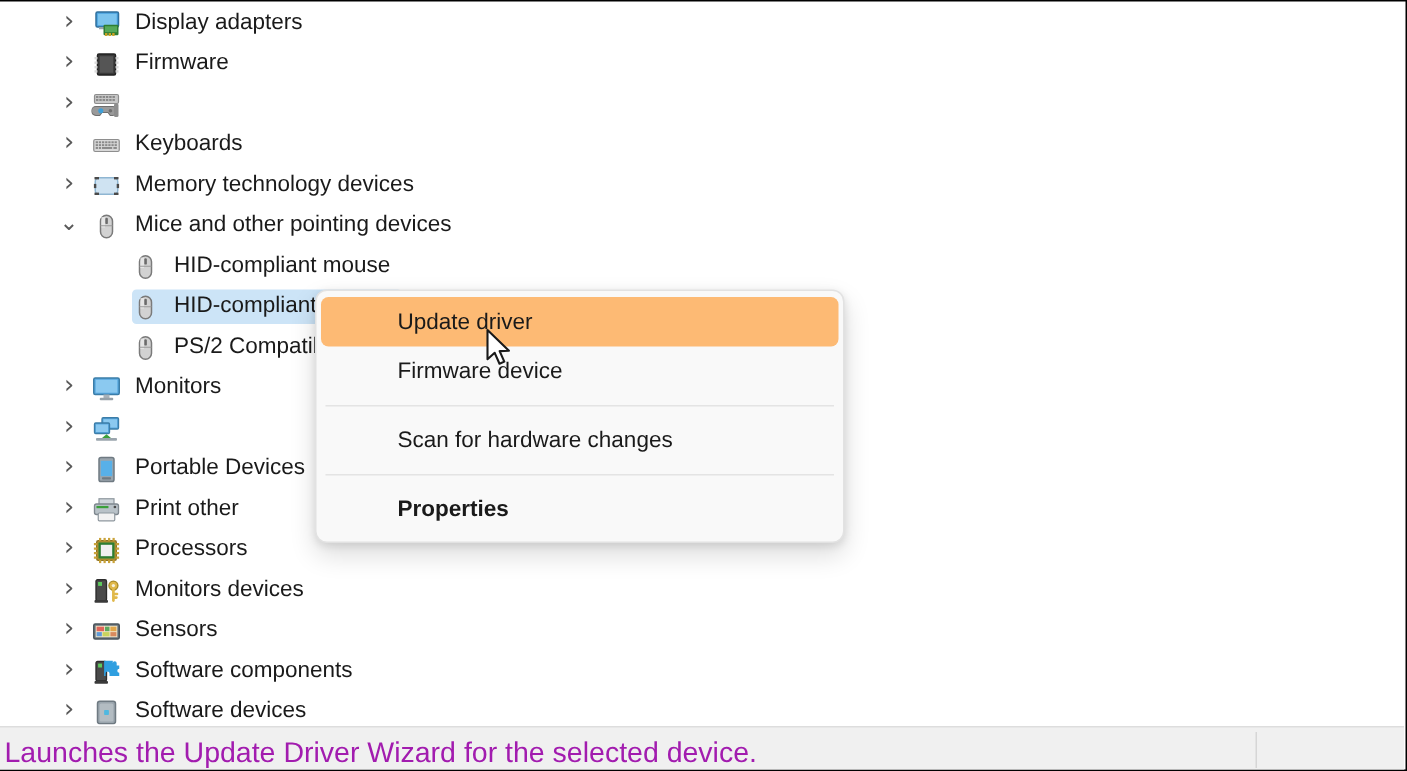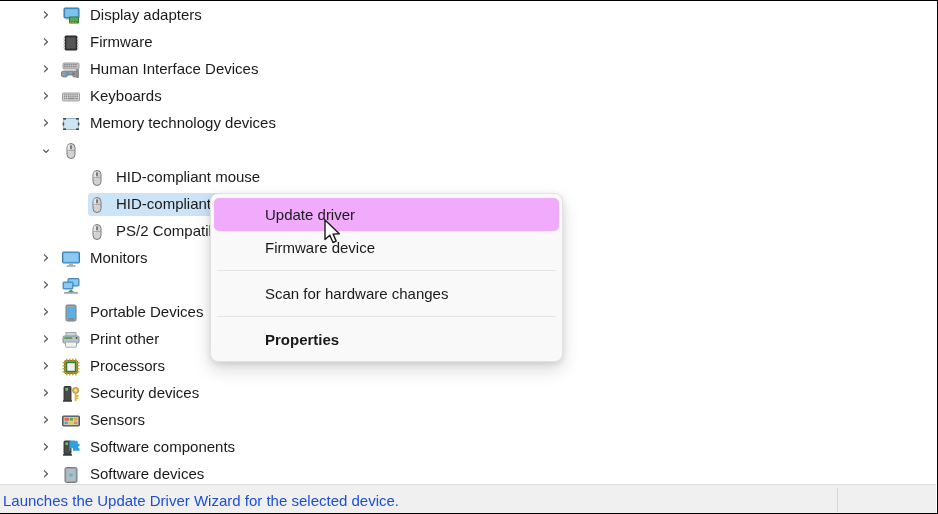--- a/index.html
+++ b/index.html
@@ -111,22 +111,22 @@
     width: 936px;
     height: 30px;
     background: #f0f0f0;
     border-top: 1px solid #dddddd;
     box-sizing: border-box;
   }
   #status-bar .status-text {
     position: absolute;
     left: 3px;
     top: 7px;
-    font-size: 15px;
-    color: #1d4ed8;
+    font-size: 19px;
+    color: #a21caf;
     white-space: nowrap;
   }
   #status-bar .status-divider {
     position: absolute;
     left: 837px;
     top: 3px;
     width: 1px;
     height: 24px;
     background: #d6d6d6;
   }
@@ -155,21 +155,21 @@
     font-size: 15px;
     color: #1a1a1a;
     white-space: nowrap;
   }
   .menu-item .mi-label {
     margin-left: 51px;
     line-height: 1;
     padding-bottom: 1px;
   }
   .menu-item.highlight {
-    background: #f0abfc;
+    background: #fdba74;
   }
   .menu-item.bold .mi-label {
     font-weight: bold;
     text-align: center;
   }
   .menu-sep {
     height: 1px;
     background: #e4e4e4;
     margin: 6px 6px 6px 6px;
   }
@@ -248,21 +248,20 @@
               <rect x="9.6" y="6" width="1.6" height="1.3"></rect>
               <rect x="11.8" y="6" width="1.6" height="1.3"></rect>
               <rect x="14" y="6" width="1.6" height="1.3"></rect>
             </g>
             <path d="M3 11 h11 a3 3 0 0 1 0 6 h-1.5 l-1.5-2 h-4 l-1.5 2 H3 a3 3 0 0 1 0-6z" fill="#9a9a9a" stroke="#6f6f6f" stroke-width="0.7"></path>
             <circle cx="6.2" cy="13.8" r="1.7" fill="#3f9fd8"></circle>
             <circle cx="12.6" cy="13.8" r="1.2" fill="#6f6f6f"></circle>
             <rect x="15" y="9" width="3" height="9" rx="1" fill="#8d8d8d"></rect>
           </svg>
         </span>
-        <span class="label">Human Interface Devices</span>
       </div>
       <div class="tree-row">
         <div class="row-hit" style="width: 120px;"></div>
         <span class="chev" style="font-size: 17px; margin-top: -2px;">›</span>
         <span class="icon-box">
           <svg width="20" height="20" viewBox="0 0 20 20">
             <rect x="1.5" y="6" width="17" height="8" rx="1" fill="#d8d8d8" stroke="#8e8e8e" stroke-width="0.8"></rect>
             <g fill="#8a8a8a">
               <rect x="2.8" y="7.2" width="1.5" height="1.3"></rect>
               <rect x="4.9" y="7.2" width="1.5" height="1.3"></rect>
@@ -309,20 +308,21 @@
         <div class="row-hit" style="width: 120px;"></div>
         <span class="chev" style="font-size: 15px; margin-top: -5px;">⌄</span>
         <span class="icon-box">
           <svg width="20" height="20" viewBox="0 0 20 20">
             <rect x="6" y="2.5" width="8" height="15" rx="4" fill="#d2d2d2" stroke="#7a7a7a" stroke-width="1"></rect>
             <path d="M6.6 3.6 h2.4 v7 H6.6z" fill="#eaeaea" opacity="0.8"></path>
             <rect x="9.2" y="4.2" width="1.7" height="4.2" rx="0.8" fill="#6b6b6b"></rect>
             <path d="M6 9.5 h8" stroke="#9a9a9a" stroke-width="0.7"></path>
           </svg>
         </span>
+        <span class="label">Mice and other pointing devices</span>
       </div>
       <div class="tree-row child">
         <div class="row-hit" style="width: 120px;"></div>
         <span class="indent"></span>
         <span class="chev"></span>
         <span class="icon-box">
           <svg width="20" height="20" viewBox="0 0 20 20">
             <rect x="6" y="2.5" width="8" height="15" rx="4" fill="#d2d2d2" stroke="#7a7a7a" stroke-width="1"></rect>
             <path d="M6.6 3.6 h2.4 v7 H6.6z" fill="#eaeaea" opacity="0.8"></path>
             <rect x="9.2" y="4.2" width="1.7" height="4.2" rx="0.8" fill="#6b6b6b"></rect>
@@ -447,21 +447,21 @@
         <span class="icon-box">
           <svg width="20" height="20" viewBox="0 0 20 20">
             <rect x="3" y="2.5" width="7" height="14" rx="1" fill="#4a4a4a" stroke="#2c2c2c" stroke-width="0.9"></rect>
             <rect x="4.4" y="4" width="2.6" height="2.6" fill="#5ecb5e"></rect>
             <rect x="2" y="16" width="9" height="1.8" rx="0.6" fill="#3a3a3a"></rect>
             <circle cx="14.6" cy="6.4" r="3" fill="#e0b84a" stroke="#a88a28" stroke-width="0.9"></circle>
             <circle cx="14.6" cy="6.4" r="1.1" fill="#f5f0dd"></circle>
             <path d="M14.6 9 v7.4 M14.6 12 h2.4 M14.6 14.4 h2" stroke="#e0b84a" stroke-width="1.8" stroke-linecap="round"></path>
           </svg>
         </span>
-        <span class="label">Security devices</span>
+        <span class="label">Monitors devices</span>
       </div>
       <div class="tree-row">
         <div class="row-hit" style="width: 120px;"></div>
         <span class="chev" style="font-size: 17px; margin-top: -2px;">›</span>
         <span class="icon-box">
           <svg width="20" height="20" viewBox="0 0 20 20">
             <rect x="1.5" y="5" width="17" height="10" rx="1" fill="#6f7a82" stroke="#4a545b" stroke-width="1"></rect>
             <rect x="2.8" y="6.2" width="14.4" height="7.6" fill="#f0e5c8"></rect>
             <rect x="3.4" y="6.8" width="5" height="3" fill="#e0655a"></rect>
             <rect x="9" y="6.8" width="3" height="3" fill="#5ea85e"></rect>

